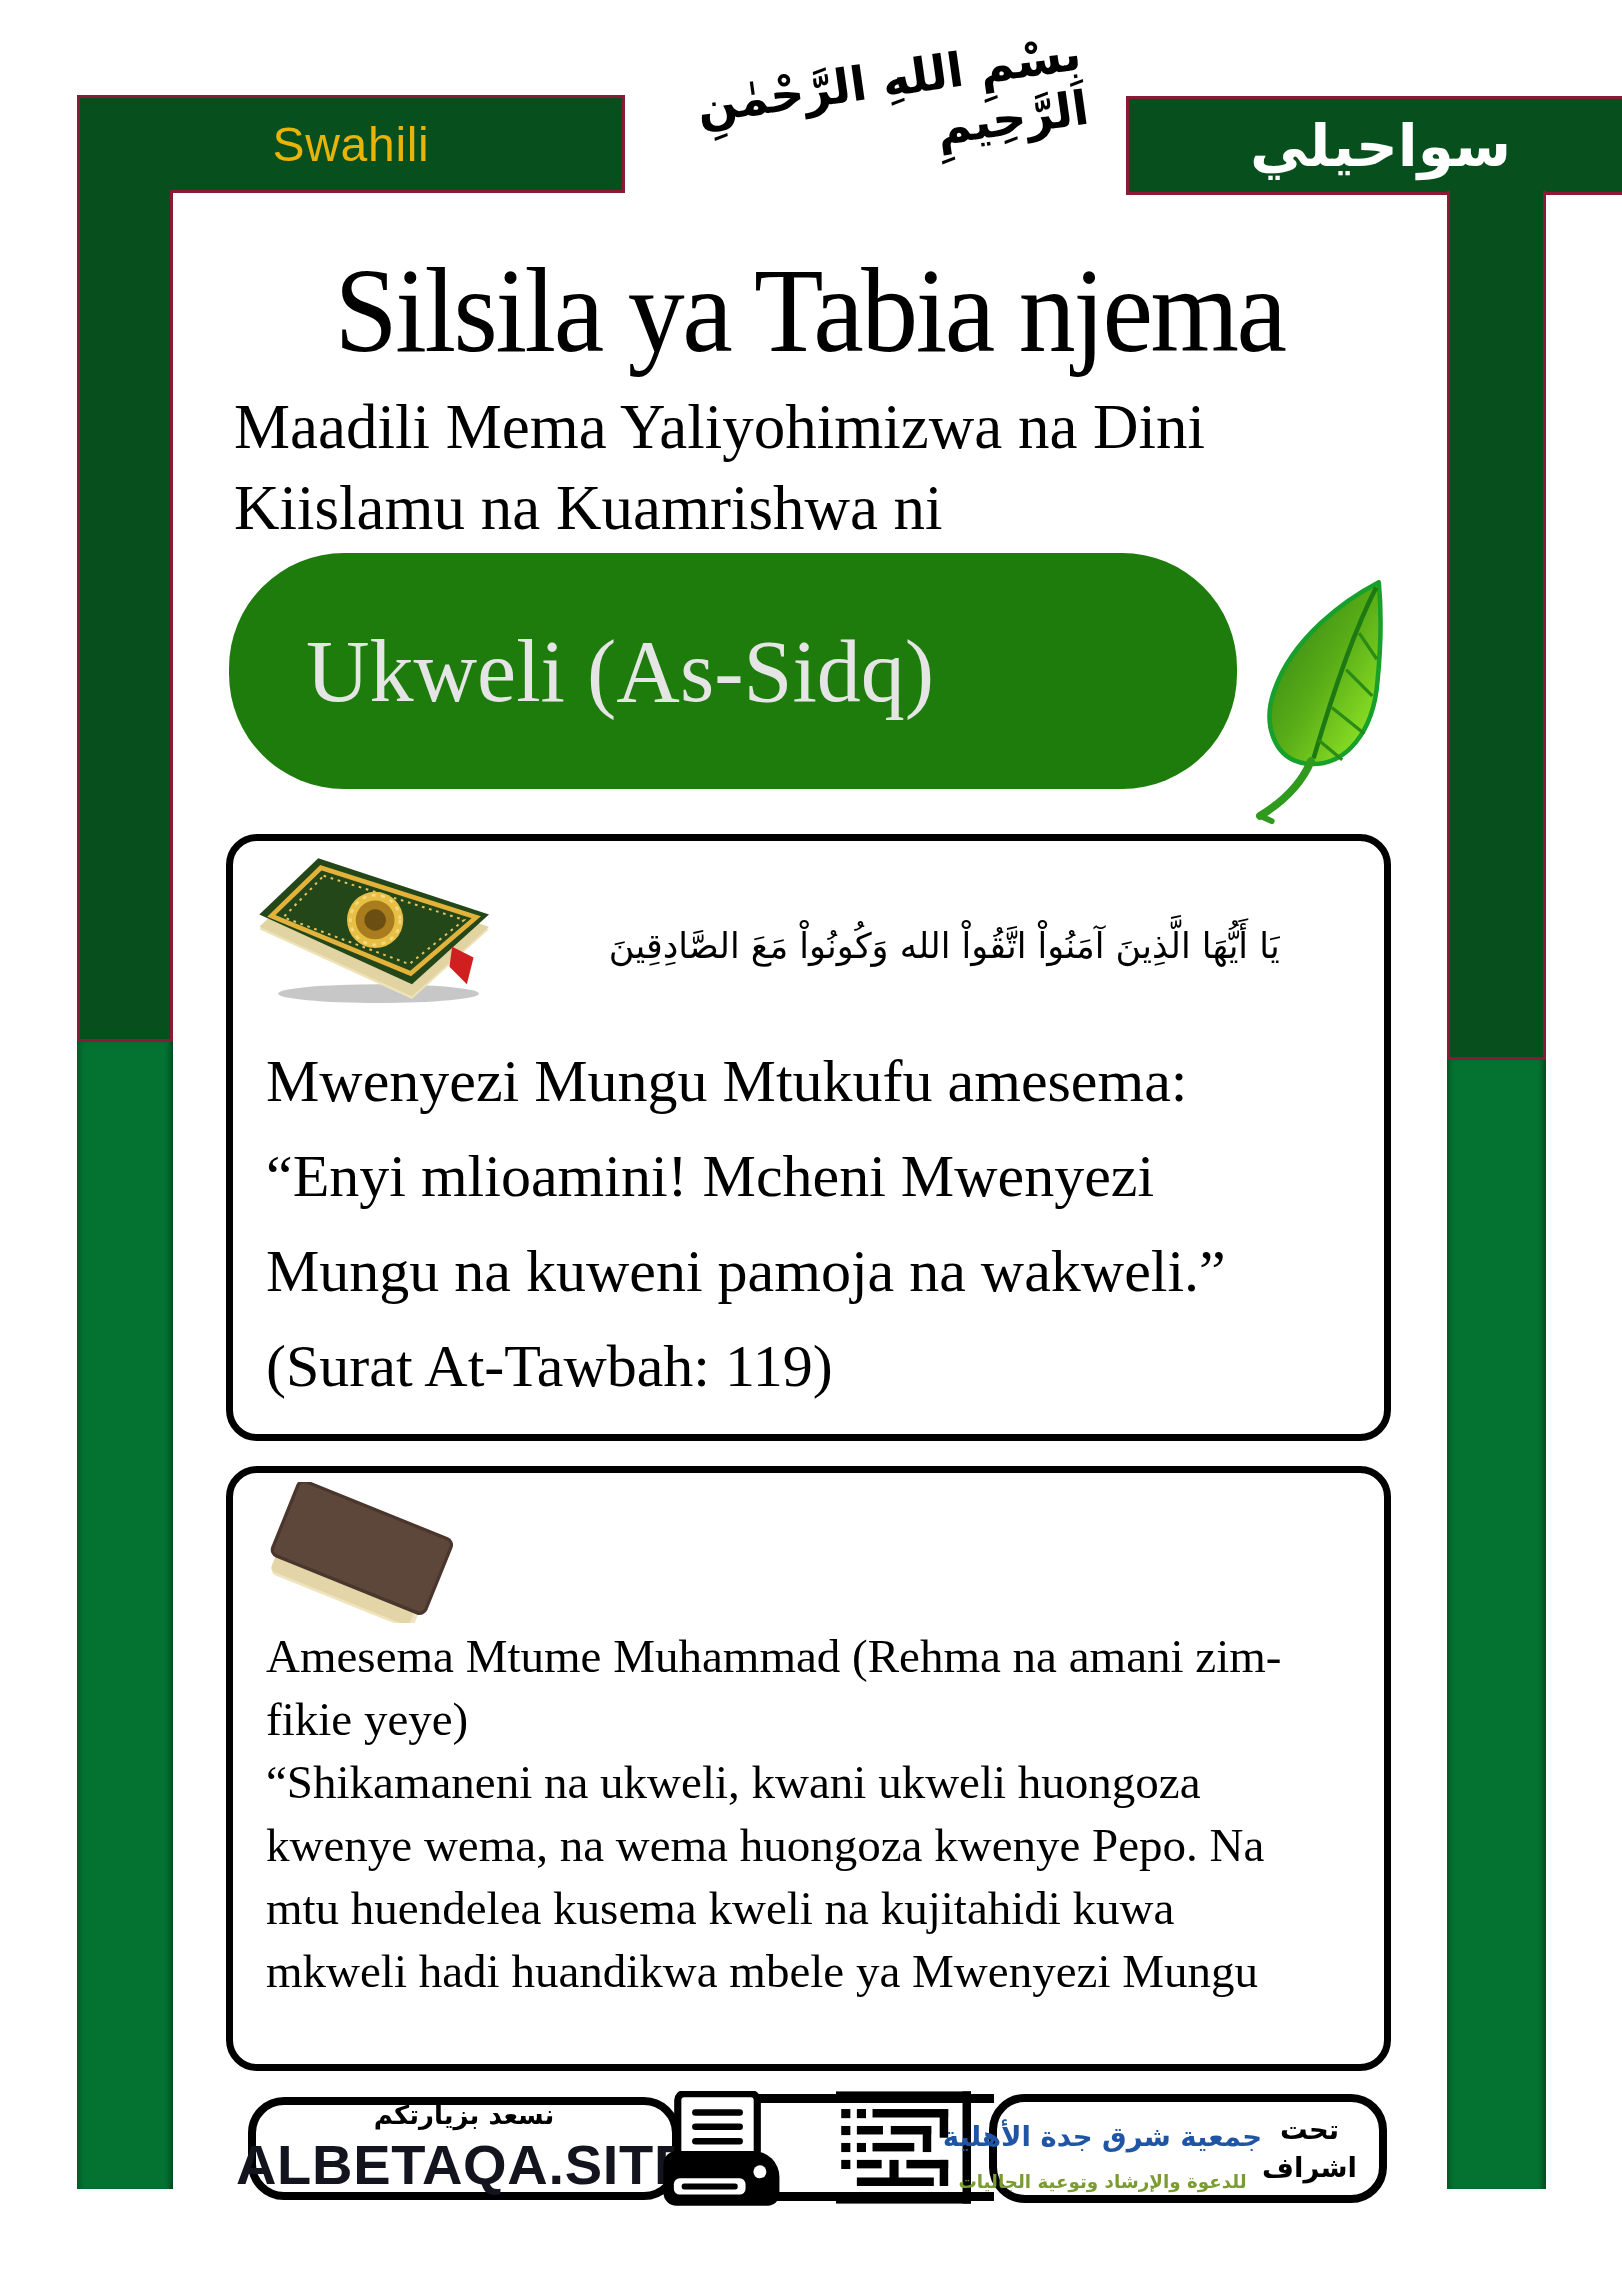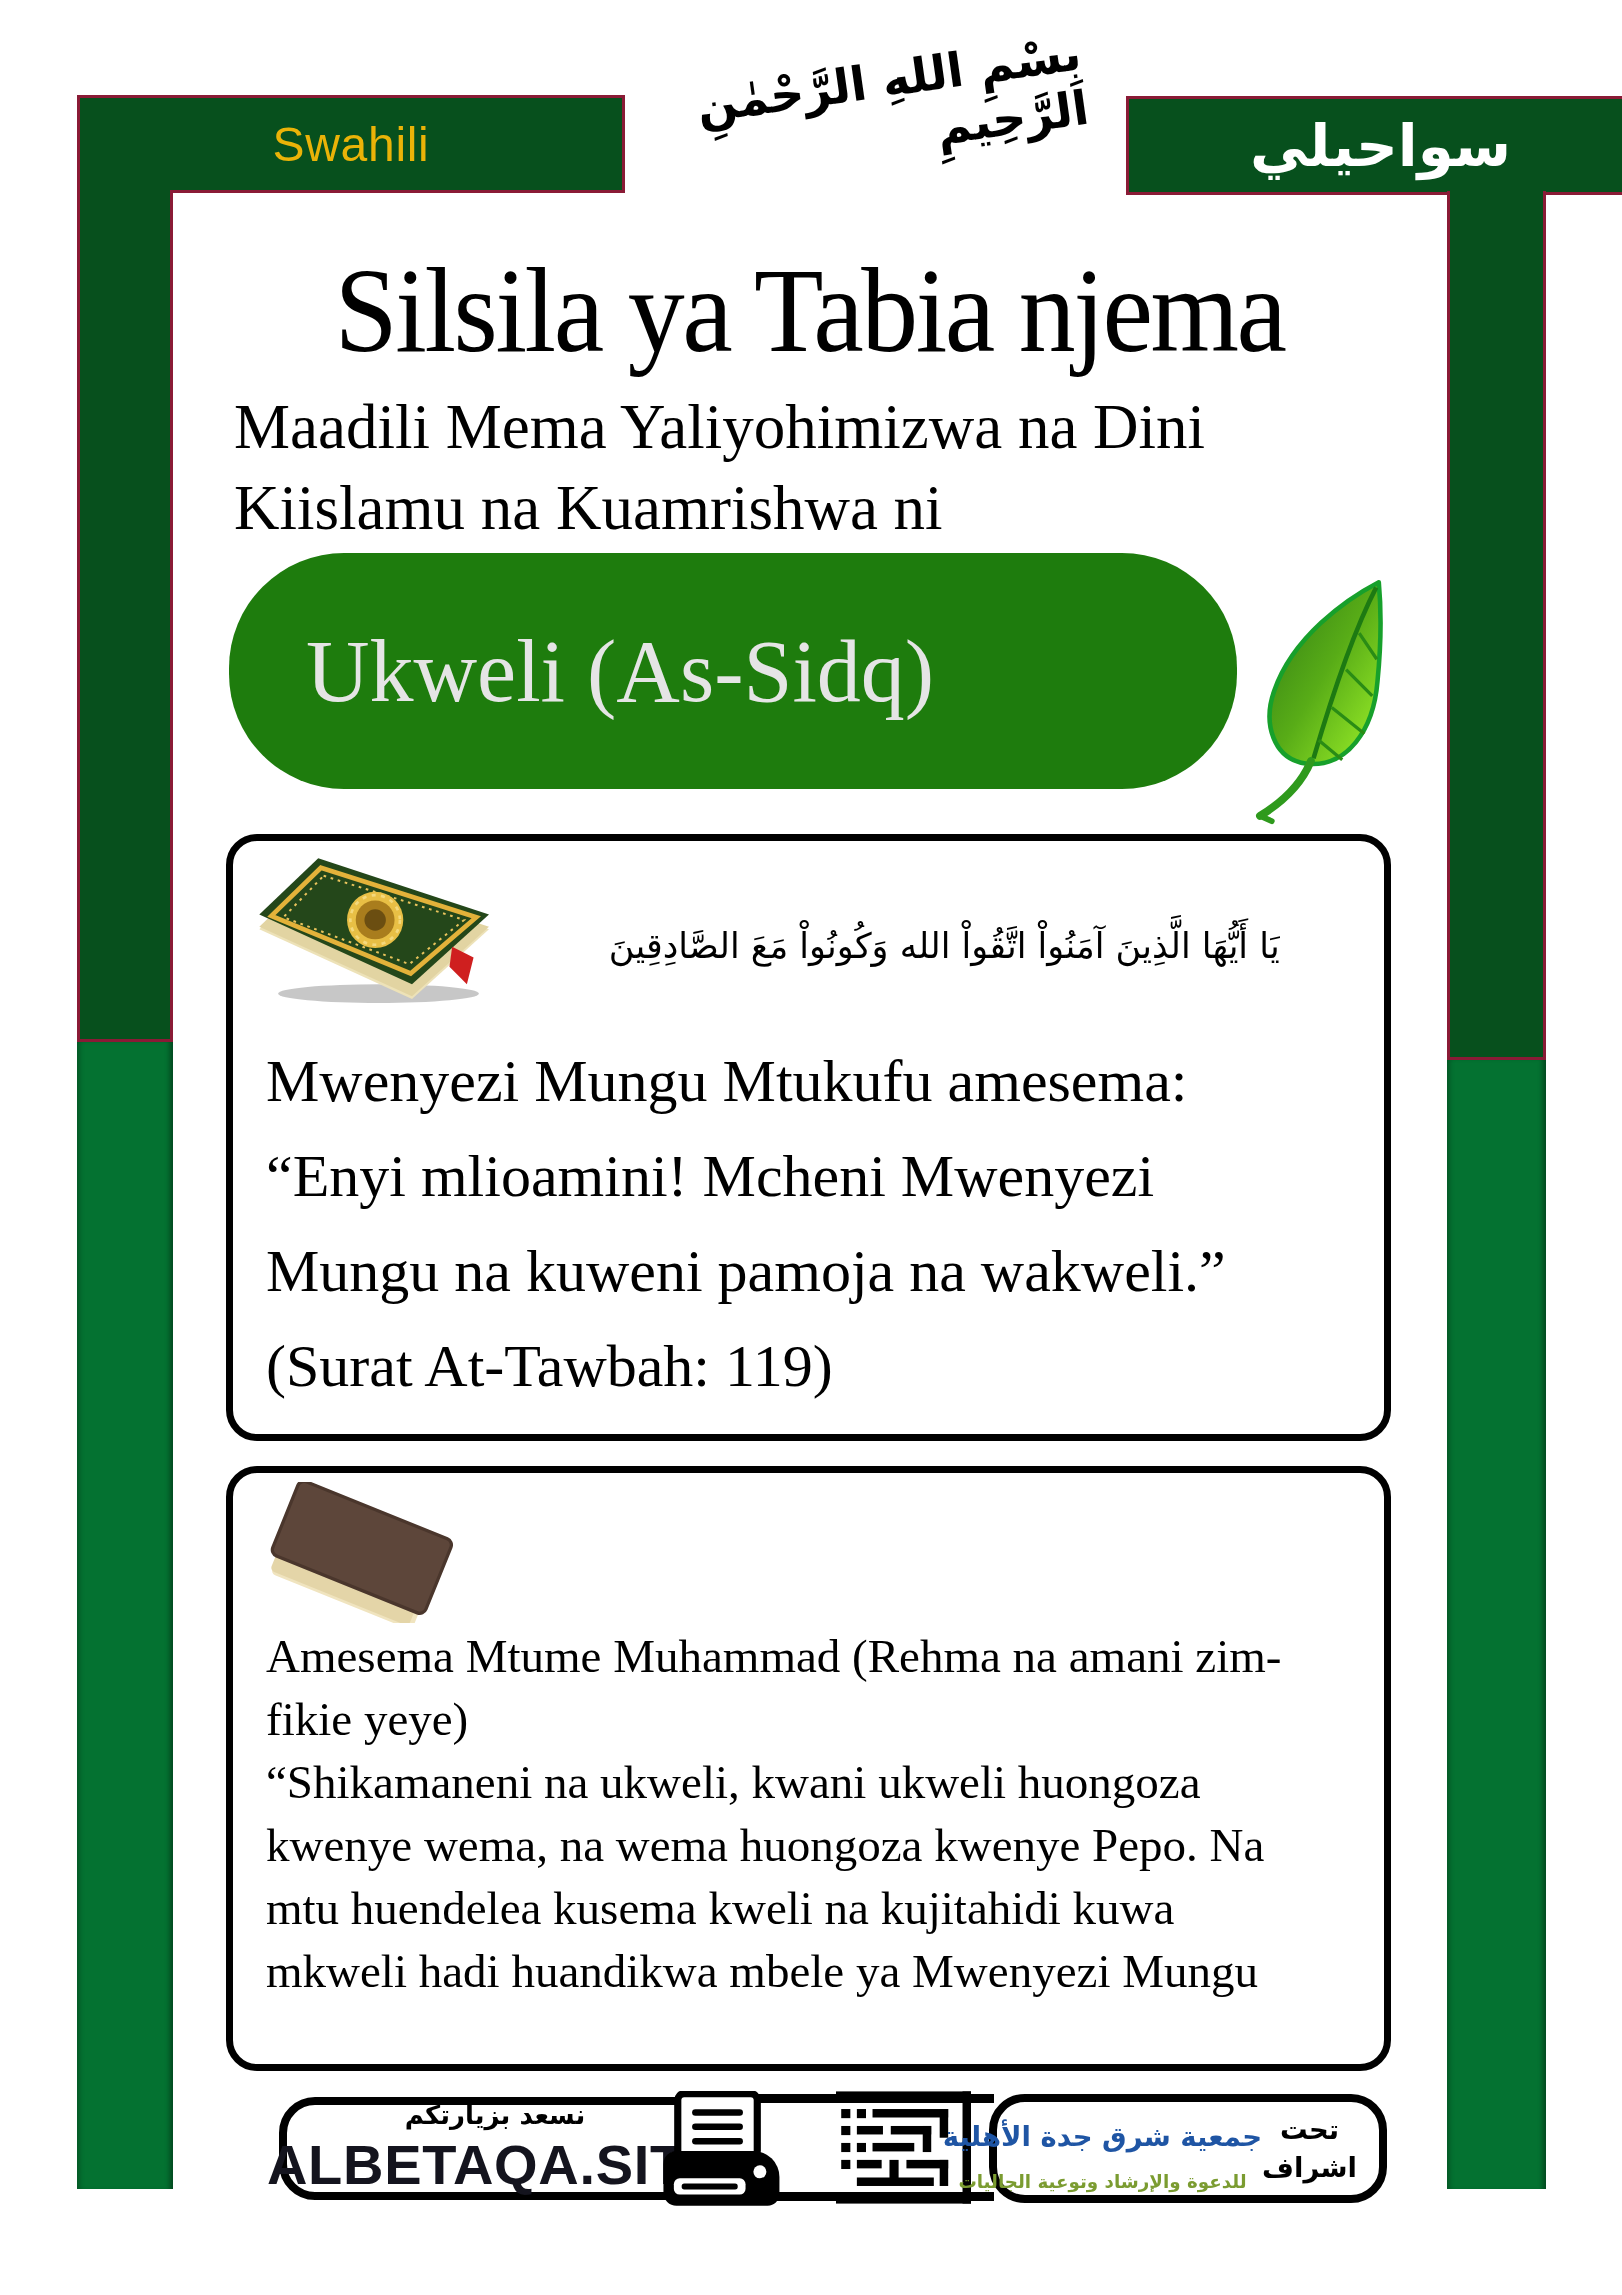--- a/index.html
+++ b/index.html
@@ -51,21 +51,21 @@
      direction:rtl;font-family:"DejaVu Sans",sans-serif;font-size:35px;line-height:1.55;}
   #qtext{position:absolute;left:33px;top:193px;font-size:60px;line-height:95px;}
   #book-icon{position:absolute;left:14.4px;top:9.2px;width:226px;height:141px;}
   #htext{position:absolute;left:33px;top:152px;font-size:47px;line-height:63px;}
 
   
   .conn{position:absolute;left:681px;width:313px;height:9.2px;background:#000;}
   #conn-top{top:2094px;} #conn-bot{top:2192px;}
   .fbox{position:absolute;background:#fff;border:8.5px solid #000;border-radius:36px;box-sizing:border-box;
      display:flex;flex-direction:column;align-items:center;justify-content:center;}
-  #visit-box{left:279px;top:2097px;width:432px;height:103px;}
+  #visit-box{left:248px;top:2097px;width:432px;height:103px;}
   #visit-box .ar{font-family:"DejaVu Sans",sans-serif;font-size:26px;font-weight:bold;direction:rtl;}
   #visit-box .site{font-family:"Liberation Sans",sans-serif;font-size:56px;font-weight:900;
      letter-spacing:0.7px;color:#14141e;margin-top:2.6px;}
   #printer{position:absolute;left:662px;top:2091px;width:171px;height:116px;}
   #kufic{position:absolute;left:836px;top:2091px;width:135px;height:113px;}
   #org-box{left:989px;top:2094px;width:398px;height:109px;flex-direction:row-reverse;
      justify-content:space-between;padding:0 22px;}
   #org-box .supervise{font-family:"DejaVu Sans",sans-serif;font-size:27.5px;font-weight:bold;
      direction:rtl;text-align:center;line-height:1.35;}
   #org-box .orgcol{display:flex;flex-direction:column;align-items:center;direction:rtl;}

